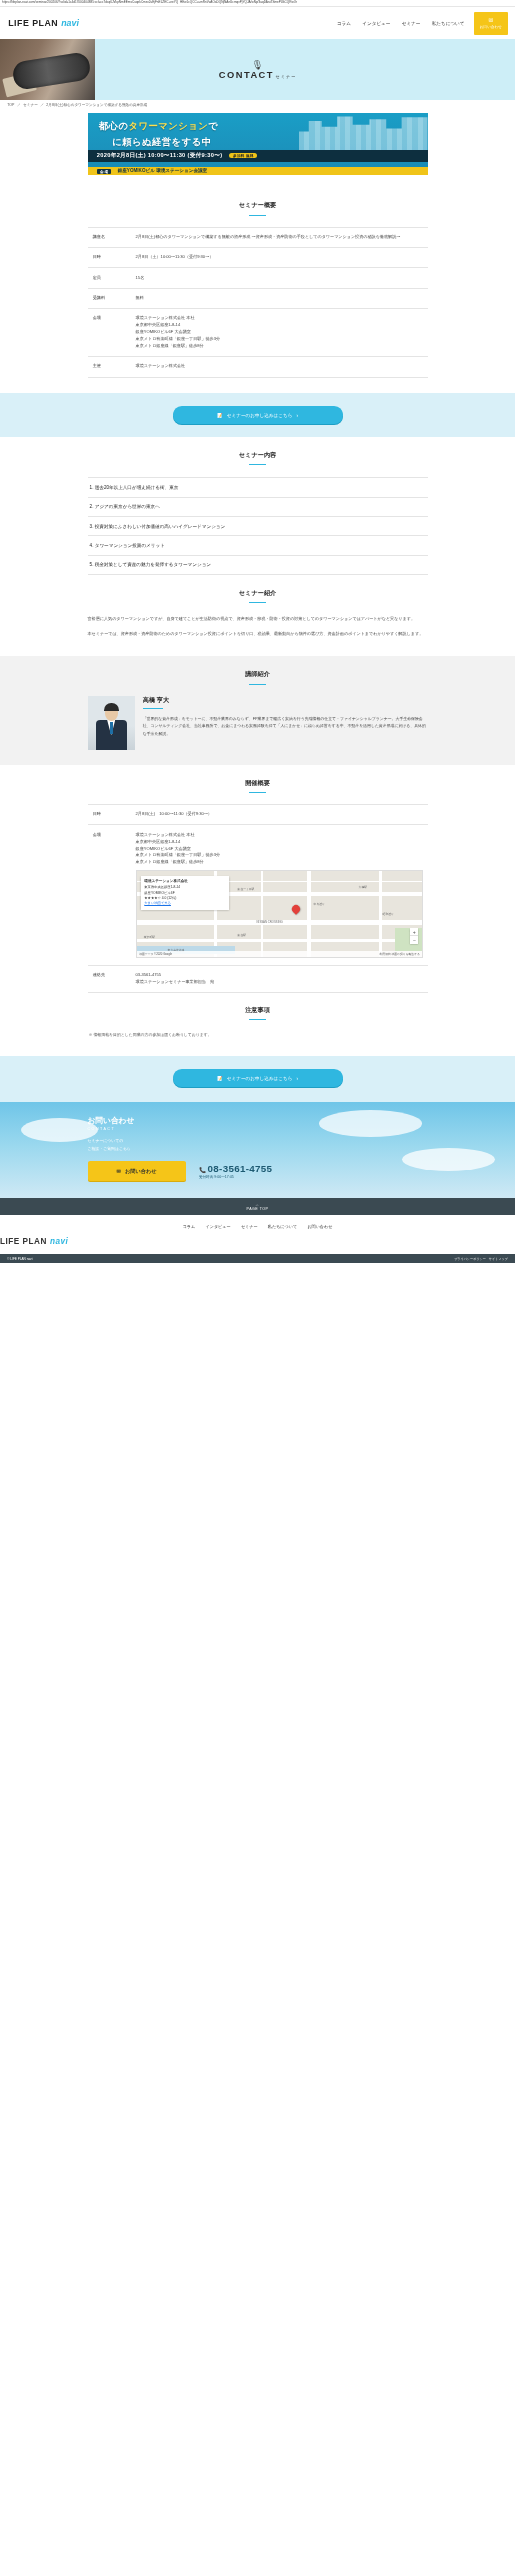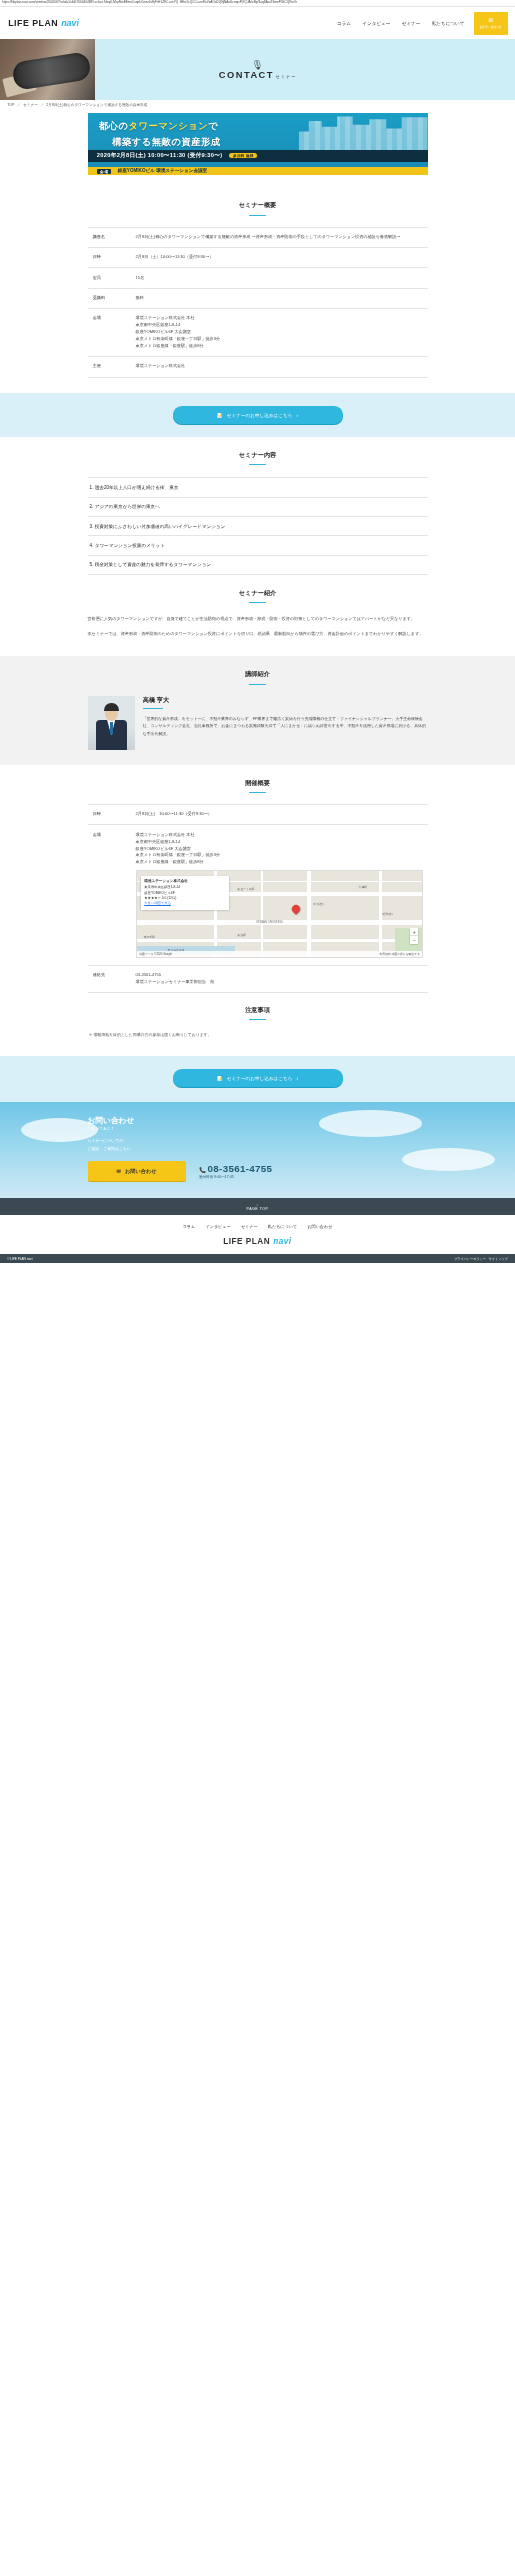--- a/index.html
+++ b/index.html
@@ -219,21 +219,21 @@
     display:flex; align-items:center; justify-content:center; gap:4.1px;
     font-size:5.2px; font-weight:bold; box-shadow:0 1px 0 #d9ab0d; cursor:pointer;
   }
   .contact-tel { color:#1d5a72; }
   .contact-tel .num { font-size:9.8px; font-weight:bold; letter-spacing:0.3px; }
   .contact-tel .hours { font-size:3.6px; margin-top:1px; }
   
   .pagetop { background:#3b4a52; color:#fff; text-align:center; font-size:3.6px; padding:3.6px 0; letter-spacing:0.5px;}
   .pagetop .caret { display:block; font-size:4.1px; }
   
-  footer.site-footer { background:#fff; padding:9.3px 0 5.2px; text-align:center; }
+  footer.site-footer { background:#fff; padding:9.3px 0 5.2px; }
   .footer-nav { display:flex; justify-content:center; gap:10.3px; font-size:4.1px; color:#333; }
   .footer-logo { margin-top:8.2px; font-size:8.2px; font-weight:bold; letter-spacing:0.5px; }
   .footer-logo .navi { color:#2fb7e0; font-style:italic; margin-left:3.1px; }
   .footer-bottom {
     margin-top:8.2px; background:#3b4a52; color:#fff; font-size:3.1px;
     display:flex; justify-content:space-between; padding:2.6px 7.2px;
   }
 </style>
 </head>
 <body>
@@ -274,21 +274,21 @@
   <span>2月8日(土)都心のタワーマンションで構築する無敵の資産形成</span>
 </div>
 
 <div class="kv-wrap">
   <div class="kv">
     <div class="buildings"></div>
     <div class="kv-inner">
       <h1>
         <span>都心の</span><span class="em">タワーマンション</span><span>で</span>
       </h1>
-      <h2>構築する無敵の資産形成</h2>
+      <h2>に頼らぬ経営をする中</h2>
     </div>
     <div class="kv-date">
       <span>2020年2月8日(土) 10:00〜11:30 (受付9:30〜)</span>
       <span class="free">参加料 無料</span>
     </div>
     <div class="kv-place">
       <span class="lbl">会 場</span>
       <span>銀座YOMIKOビル 環境ステーション会議室</span>
     </div>
   </div>

